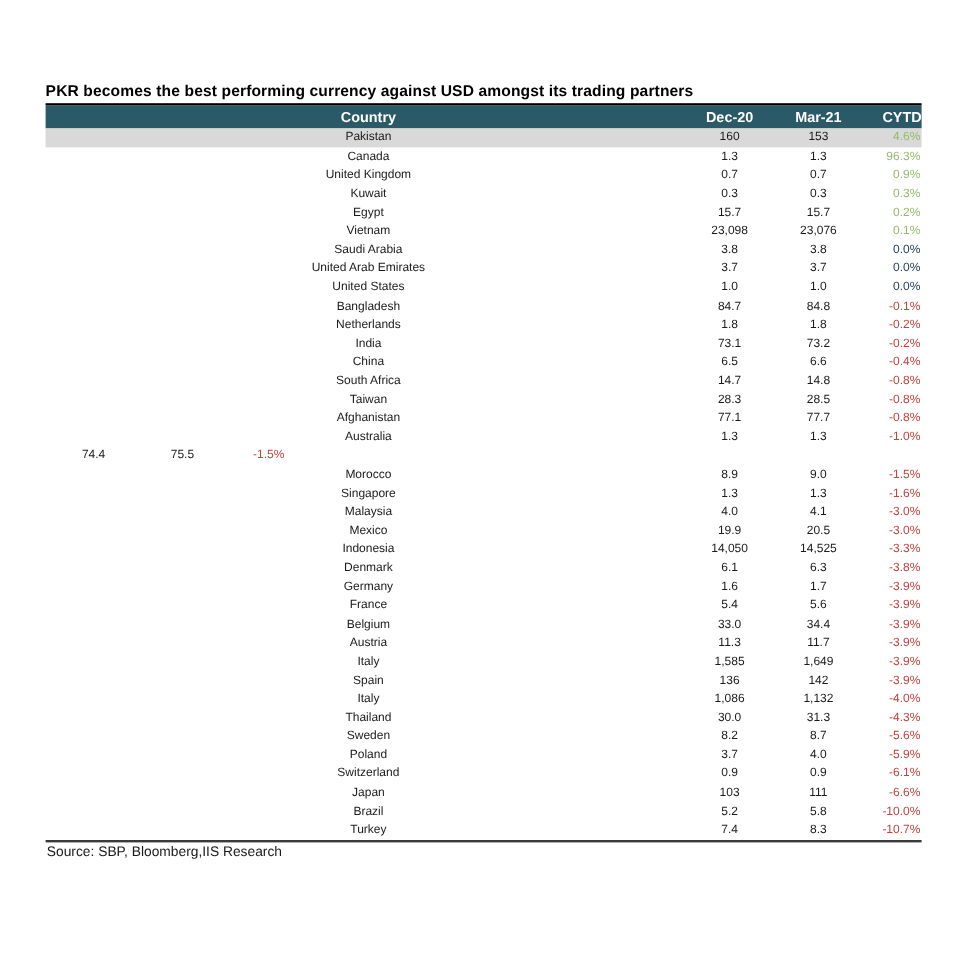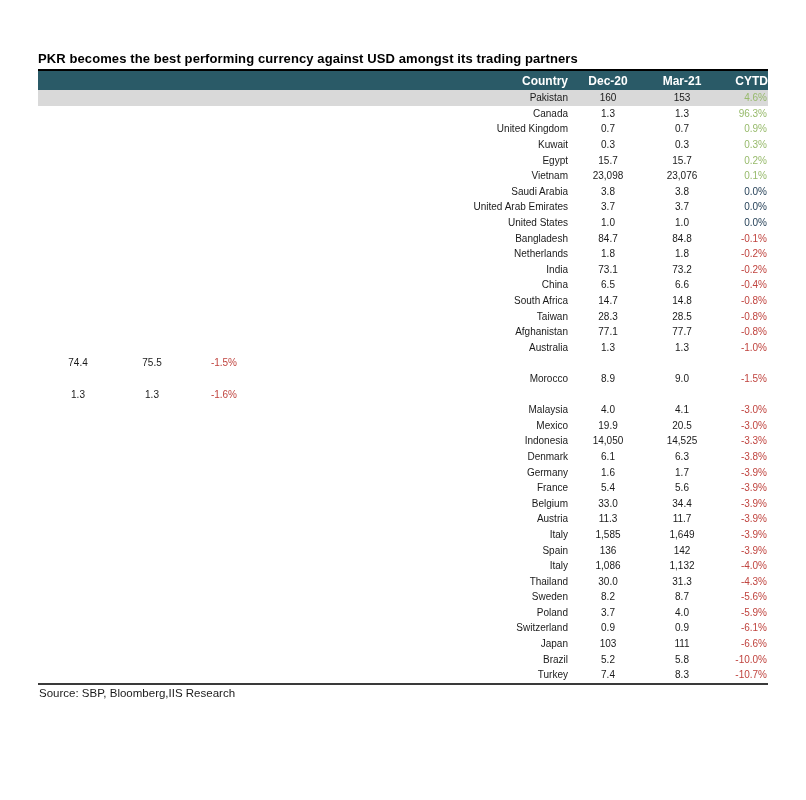--- a/index.html
+++ b/index.html
@@ -2,21 +2,21 @@
 <html><head>
 <meta charset="utf-8">
 <style>
   * { margin: 0; padding: 0; box-sizing: border-box; }
   html, body { width: 806px; height: 800px; background: #ffffff; overflow: hidden; }
   body { font-family: "Liberation Sans", sans-serif; color: #1a1a1a; }
 
   .figure {
     position: absolute;
     left: 38px;
-    top: 51px;
+    top: 68px;
     width: 730px;
   }
 
   .fig-title {
     font-size: 13px;
     font-weight: bold;
     color: #000000;
     letter-spacing: 0.1px;
     padding-bottom: 3px;
     white-space: nowrap;
@@ -37,21 +37,21 @@
   }
 
   .row {
     display: flex;
     align-items: center;
     height: 15.6px;
     font-size: 10px;
     background: #ffffff;
   }
 
-  .c-country { flex: 1 1 auto; padding-left: 8px; text-align: right; white-space: nowrap; }
+  .c-country { flex: 1 1 auto; padding-left: 8px; text-align: center; white-space: nowrap; }
   .c-dec     { flex: 0 0 80px; text-align: center; }
   .c-mar     { flex: 0 0 68px; text-align: center; }
   .c-cytd    { flex: 0 0 52px; text-align: right; padding-right: 1px; }
 
   .thead .c-cytd { padding-right: 0; }
 
   .tbody { border-bottom: 2px solid #3a3a3a; }
   .src-note {
     font-size: 11.5px;
     color: #1a1a1a;
@@ -181,20 +181,21 @@
           <span class="c-mar" style="color: rgb(26, 26, 26);">75.5</span>
           <span class="c-cytd" style="color: rgb(192, 68, 63);">-1.5%</span>
         </div>
         <div class="row">
           <span class="c-country" style="color: rgb(26, 26, 26);">Morocco</span>
           <span class="c-dec" style="color: rgb(26, 26, 26);">8.9</span>
           <span class="c-mar" style="color: rgb(26, 26, 26);">9.0</span>
           <span class="c-cytd" style="color: rgb(192, 68, 63);">-1.5%</span>
         </div>
         <div class="row">
+          <span class="c-country" style="color: rgb(26, 26, 26);">Singapore</span>
           <span class="c-dec" style="color: rgb(26, 26, 26);">1.3</span>
           <span class="c-mar" style="color: rgb(26, 26, 26);">1.3</span>
           <span class="c-cytd" style="color: rgb(192, 68, 63);">-1.6%</span>
         </div>
         <div class="row">
           <span class="c-country" style="color: rgb(26, 26, 26);">Malaysia</span>
           <span class="c-dec" style="color: rgb(26, 26, 26);">4.0</span>
           <span class="c-mar" style="color: rgb(26, 26, 26);">4.1</span>
           <span class="c-cytd" style="color: rgb(192, 68, 63);">-3.0%</span>
         </div>

